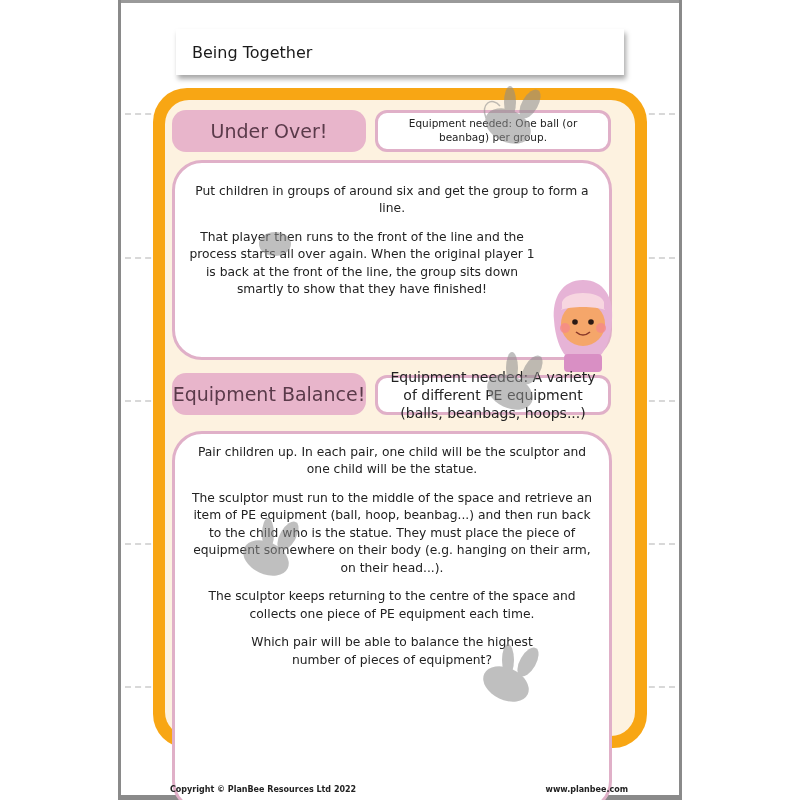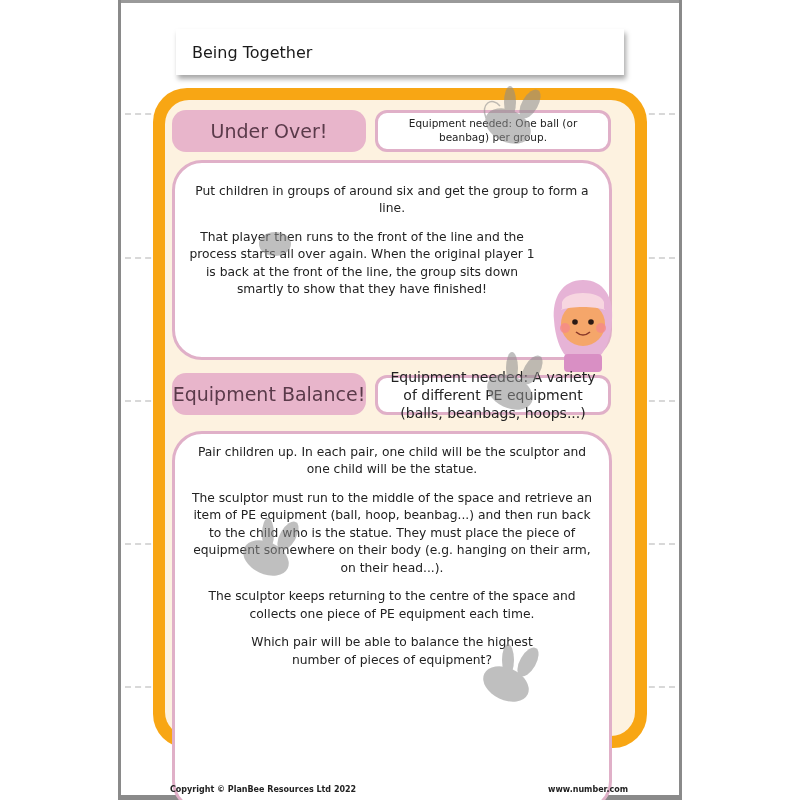--- a/index.html
+++ b/index.html
@@ -126,13 +126,13 @@
 <svg class="watermark" style="left:468px; top:642px;" width="80" height="70" viewBox="0 0 80 70">
   <ellipse cx="38" cy="42" rx="24" ry="16" fill="#8c8c8c" transform="rotate(25 38 42)"></ellipse>
   <ellipse cx="40" cy="18" rx="6" ry="16" fill="#8c8c8c"></ellipse>
   <ellipse cx="60" cy="20" rx="8" ry="16" fill="#8c8c8c" transform="rotate(30 60 20)"></ellipse>
 </svg>
 <svg class="watermark" style="left:250px; top:222px;" width="50" height="40" viewBox="0 0 50 40">
   <ellipse cx="25" cy="22" rx="16" ry="12" fill="#8c8c8c"></ellipse>
 </svg>
 
 <div class="footer-left" style="left:170px;">Copyright © PlanBee Resources Ltd 2022</div>
-<div class="footer-right" style="right:172px;">www.number.com</div>
+<div class="footer-right" style="right:172px;">www.planbee.com</div>
 
 </body></html>

